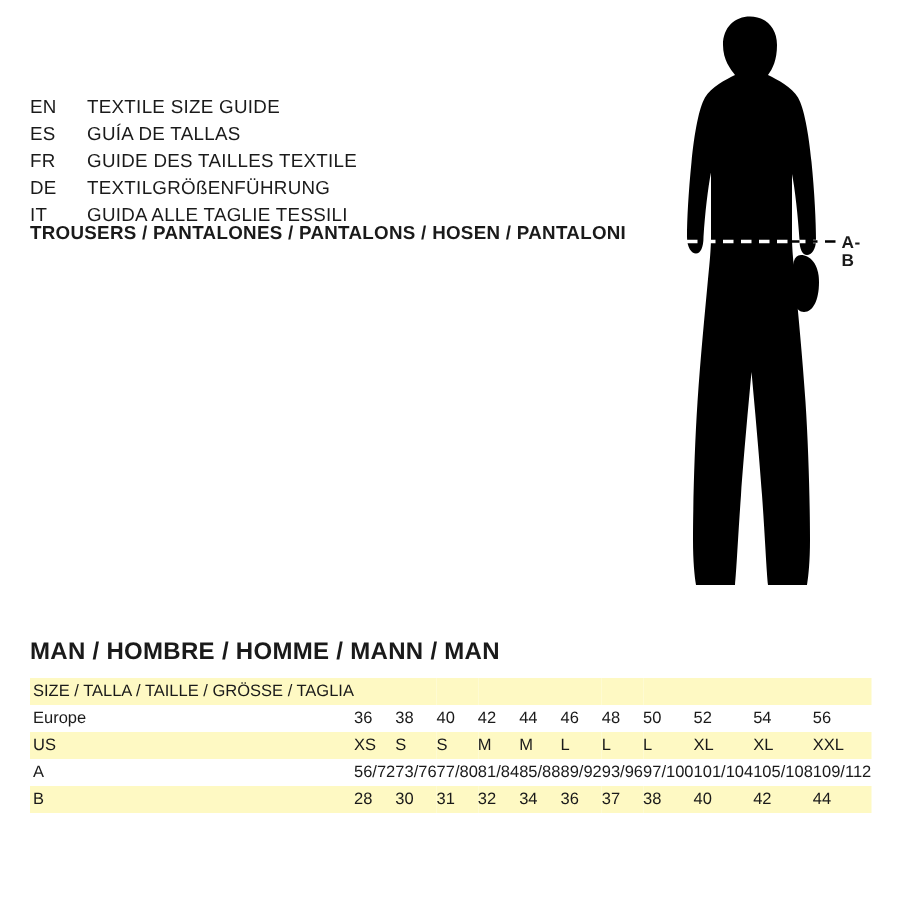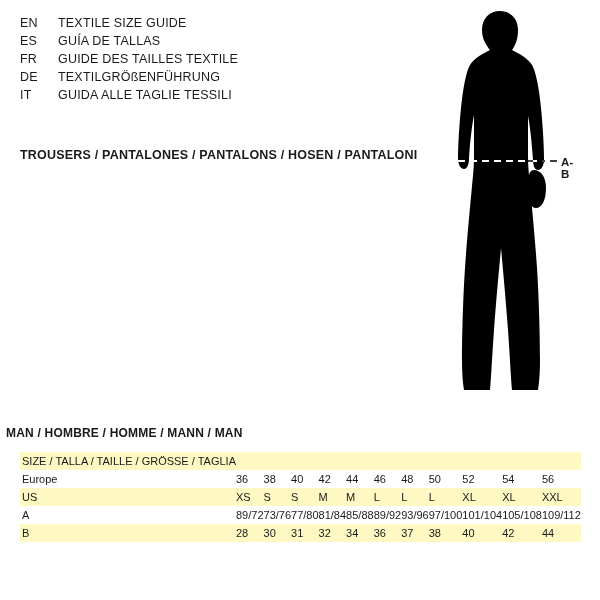--- a/index.html
+++ b/index.html
@@ -35,20 +35,21 @@
     line-height: 18px;
   }
   .lang-code {
     width: 38px;
     font-size: 12.5px;
     letter-spacing: 0.2px;
   }
   .lang-text {
     font-size: 12.5px;
     letter-spacing: 0.2px;
+    margin-top: 48px;
   }
 
   .section-title {
     position: absolute;
     left: 20px;
     top: 110px;
     font-size: 12.5px;
     font-weight: bold;
     letter-spacing: 0.2px;
     margin-top: 38px;
@@ -70,23 +71,23 @@
     left: 561px;
     top: 156px;
     font-size: 11.5px;
     font-weight: bold;
     letter-spacing: 0.3px;
   }
 
   
   .man-title {
     position: absolute;
-    left: 6px;
+    left: 20px;
     top: 426px;
-    font-size: 12px;
+    font-size: 16px;
     font-weight: bold;
     letter-spacing: 0.2px;
   }
 
   table.size-table {
     position: absolute;
     left: 20px;
     top: 452px;
     width: 560px;
     border-collapse: collapse;
@@ -238,21 +239,21 @@
         <td class="val">M</td>
         <td class="val">L</td>
         <td class="val">L</td>
         <td class="val">L</td>
         <td class="val">XL</td>
         <td class="val">XL</td>
         <td class="val">XXL</td>
       </tr>
       <tr>
         <td class="lbl">A</td>
-        <td class="val">89/72</td>
+        <td class="val">56/72</td>
         <td class="val">73/76</td>
         <td class="val">77/80</td>
         <td class="val">81/84</td>
         <td class="val">85/88</td>
         <td class="val">89/92</td>
         <td class="val">93/96</td>
         <td class="val">97/100</td>
         <td class="val">101/104</td>
         <td class="val">105/108</td>
         <td class="val">109/112</td>

